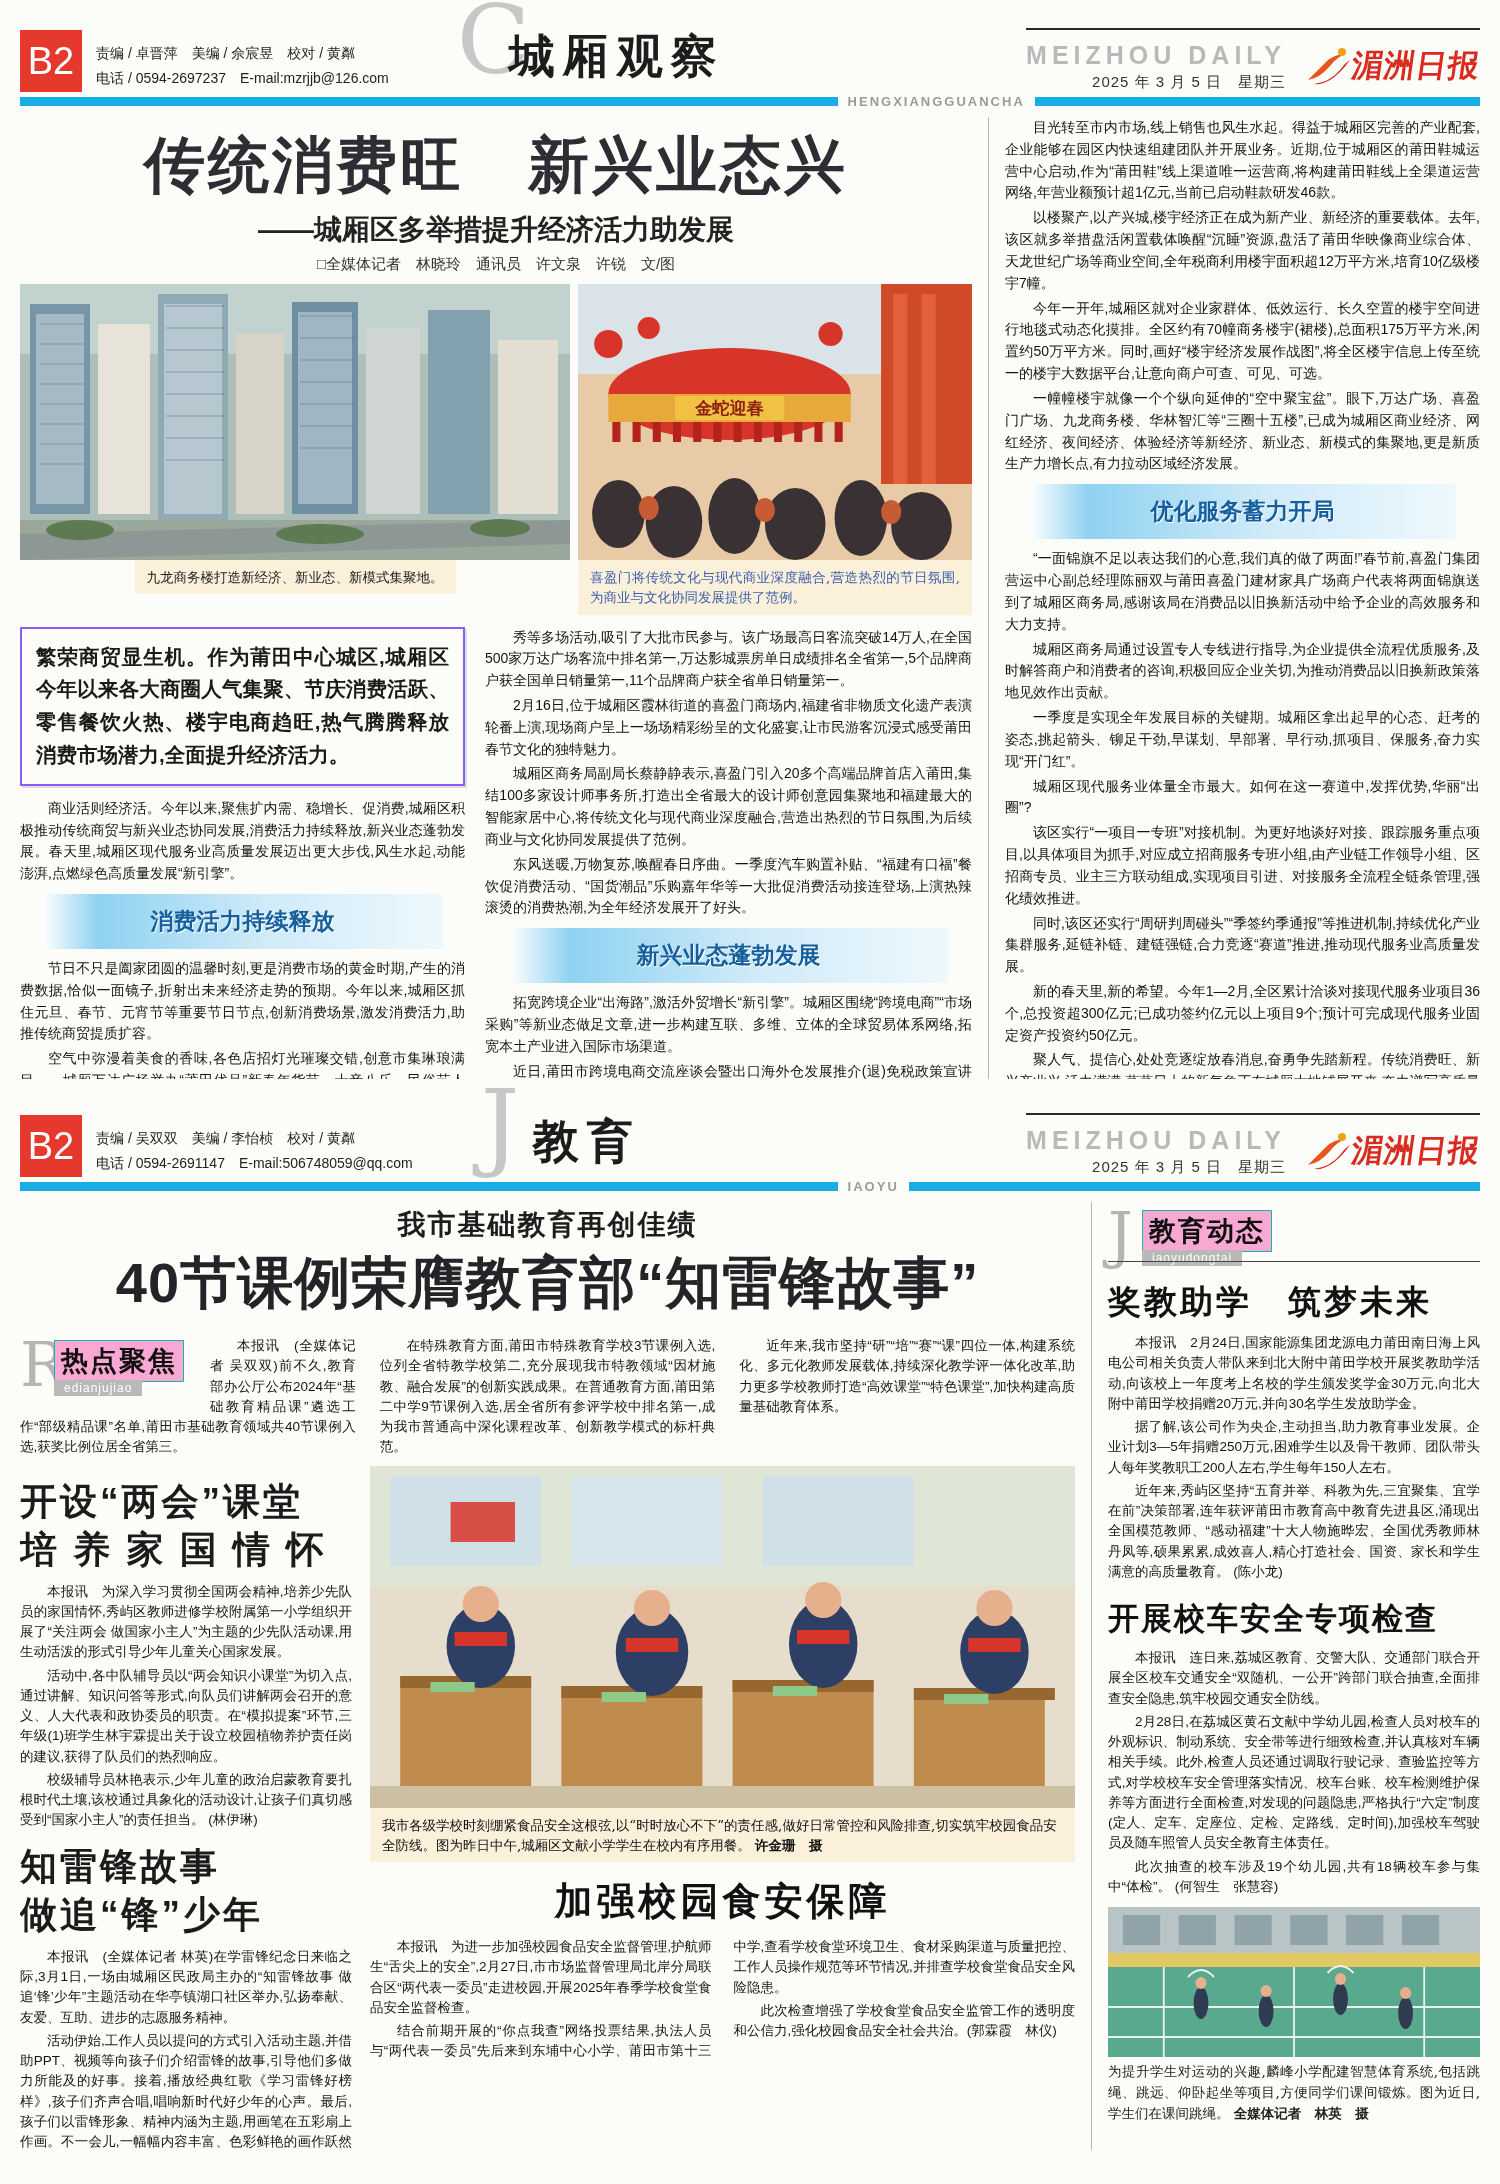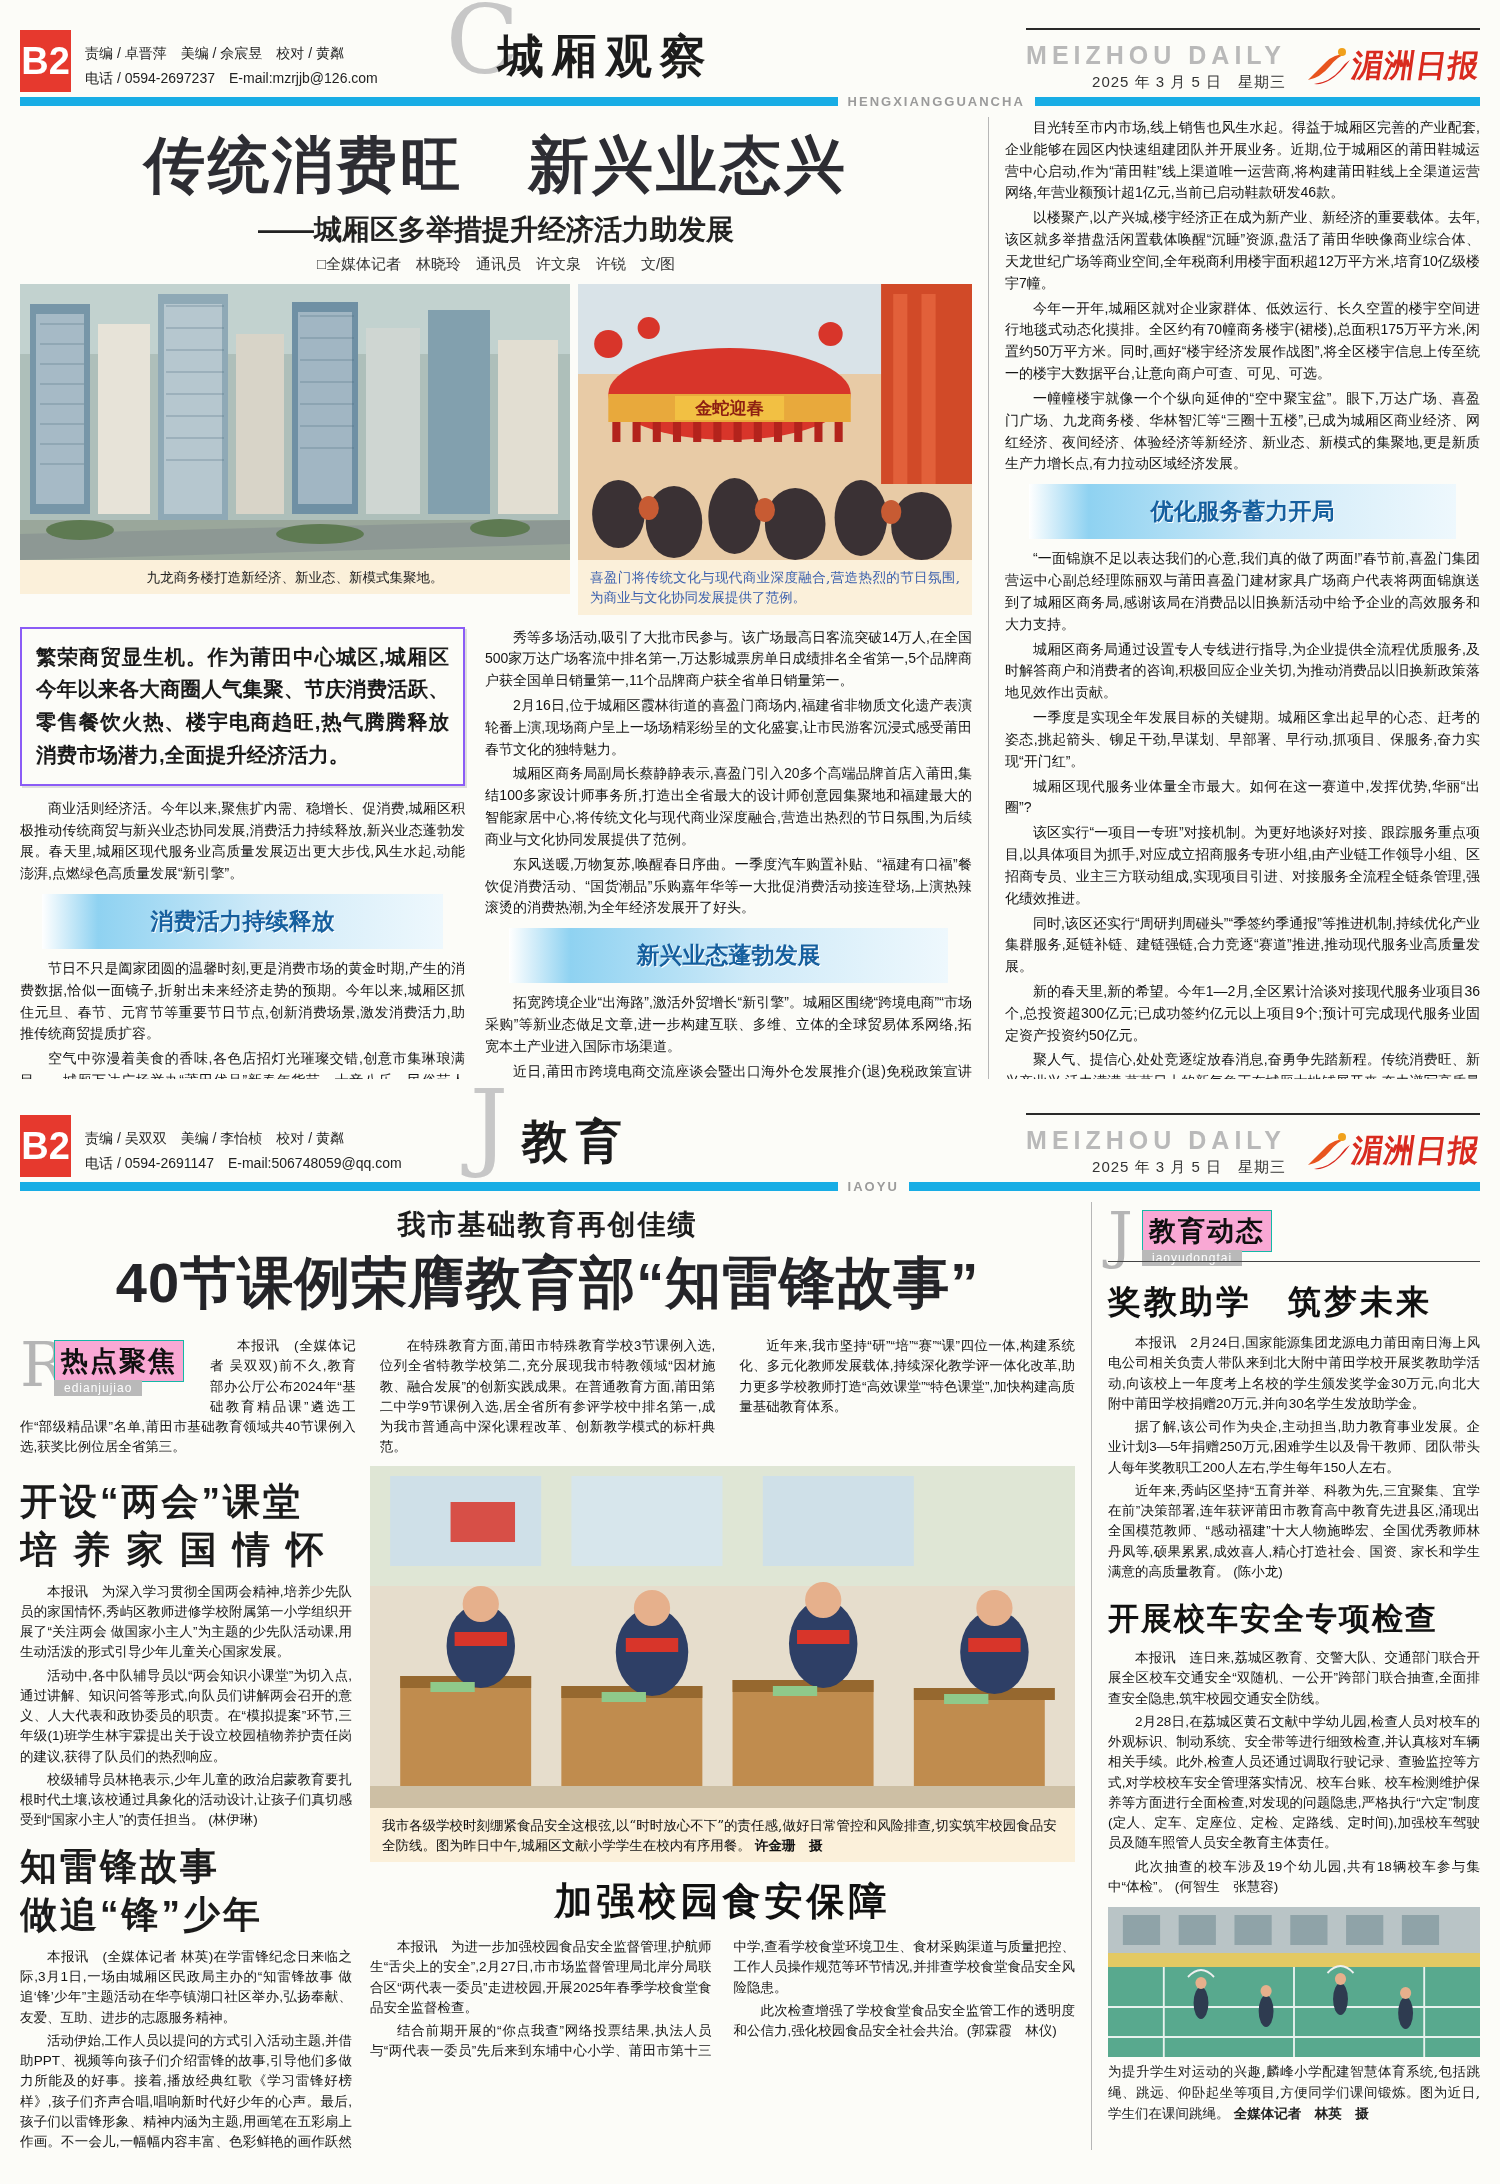--- a/index.html
+++ b/index.html
@@ -1,21 +1,21 @@
 <!DOCTYPE html>
 <html><head>
 <meta charset="utf-8">
 <style>
   * { box-sizing: border-box; margin: 0; padding: 0; }
   body { width:1500px; height:2184px; background:#efeeea; font-family:"Liberation Sans", sans-serif; }
   .page { position:relative; width:1500px; height:2184px; background:#fcfcf8; overflow:hidden; padding:14px 20px 0; color:#111; }
 
   
   .sh { display:flex; align-items:flex-end; height:78px; position:relative; }
-  .badge { width:51px; height:62px; background:#e6392e; color:#fff; font-size:38px; font-weight:700;
+  .badge { width:62px; height:62px; background:#e6392e; color:#fff; font-size:38px; font-weight:400;
            display:flex; align-items:center; justify-content:center; flex:0 0 auto; }
   .edlines { font-size:14px; color:#222; margin-left:14px; line-height:1.75; padding-bottom:2px; white-space:nowrap; }
   .sectitle { position:relative; margin-left:120px; padding-bottom:4px; }
   .bigletter { position:absolute; left:-52px; top:-34px; font-family:"DejaVu Serif", serif; font-size:96px; color:#c7c7c7; font-weight:400; line-height:1; }
   .secname { position:relative; font-size:46px; font-weight:900; letter-spacing:8px; color:#1c1c1c; }
   .mastwrap { margin-left:auto; display:flex; align-items:flex-end; border-top:2px solid #2a2a2a; padding-top:10px; }
   .masthead { text-align:right; }
   .daily { color:#b9b9b9; font-size:25px; font-weight:700; letter-spacing:5px; }
   .dateline { font-size:15px; color:#333; margin-top:3px; letter-spacing:1px; }
   .logo { display:flex; align-items:center; margin-left:14px; }
@@ -32,21 +32,21 @@
   .top-content { display:flex; height:962px; overflow:hidden; }
   .main-left { width:952px; flex:0 0 auto; }
   .col-right { flex:1; border-left:1px solid #b7b7b7; margin-left:16px; padding-left:16px; overflow:hidden; }
 
   .hl { text-align:center; font-size:61px; font-weight:900; letter-spacing:3px; color:#2d2d33; margin:8px 0 4px; }
   .deck { text-align:center; font-size:28px; font-weight:700; color:#222; margin:2px 0 6px; }
   .byline { text-align:center; font-size:15px; color:#333; margin-bottom:10px; }
 
   .photos { display:flex; gap:8px; }
   .phbox { display:flex; flex-direction:column; }
-  .ph1 { width:550px; } .ph2 { flex:1; }
+  .ph1 { width:550px;align-items:center; } .ph2 { flex:1; }
   .photos svg { display:block; width:100%; height:276px; }
   .cap { background:#fbf0da; font-size:13.5px; line-height:1.5; padding:7px 12px; font-family:"DejaVu Serif", serif; }
   .cap.center { text-align:center; color:#222; }
   .cap.blue { color:#3a5fae; text-align:justify; }
 
   .cols { display:flex; gap:20px; margin-top:12px; height:470px; overflow:hidden; }
   .c1 { width:445px; flex:0 0 auto; }
   .c2 { flex:1; }
   .introbox { border:2px solid #8b5cf6; padding:12px 14px; font-size:20.5px; font-weight:700; line-height:1.6; text-align:justify; margin-bottom:12px; color:#1a1a1a; box-shadow:2px 2px 0 #ddd; }
   p.body { font-size:14px; line-height:1.56; text-align:justify; text-indent:2em; color:#141414; margin-bottom:3px; }

